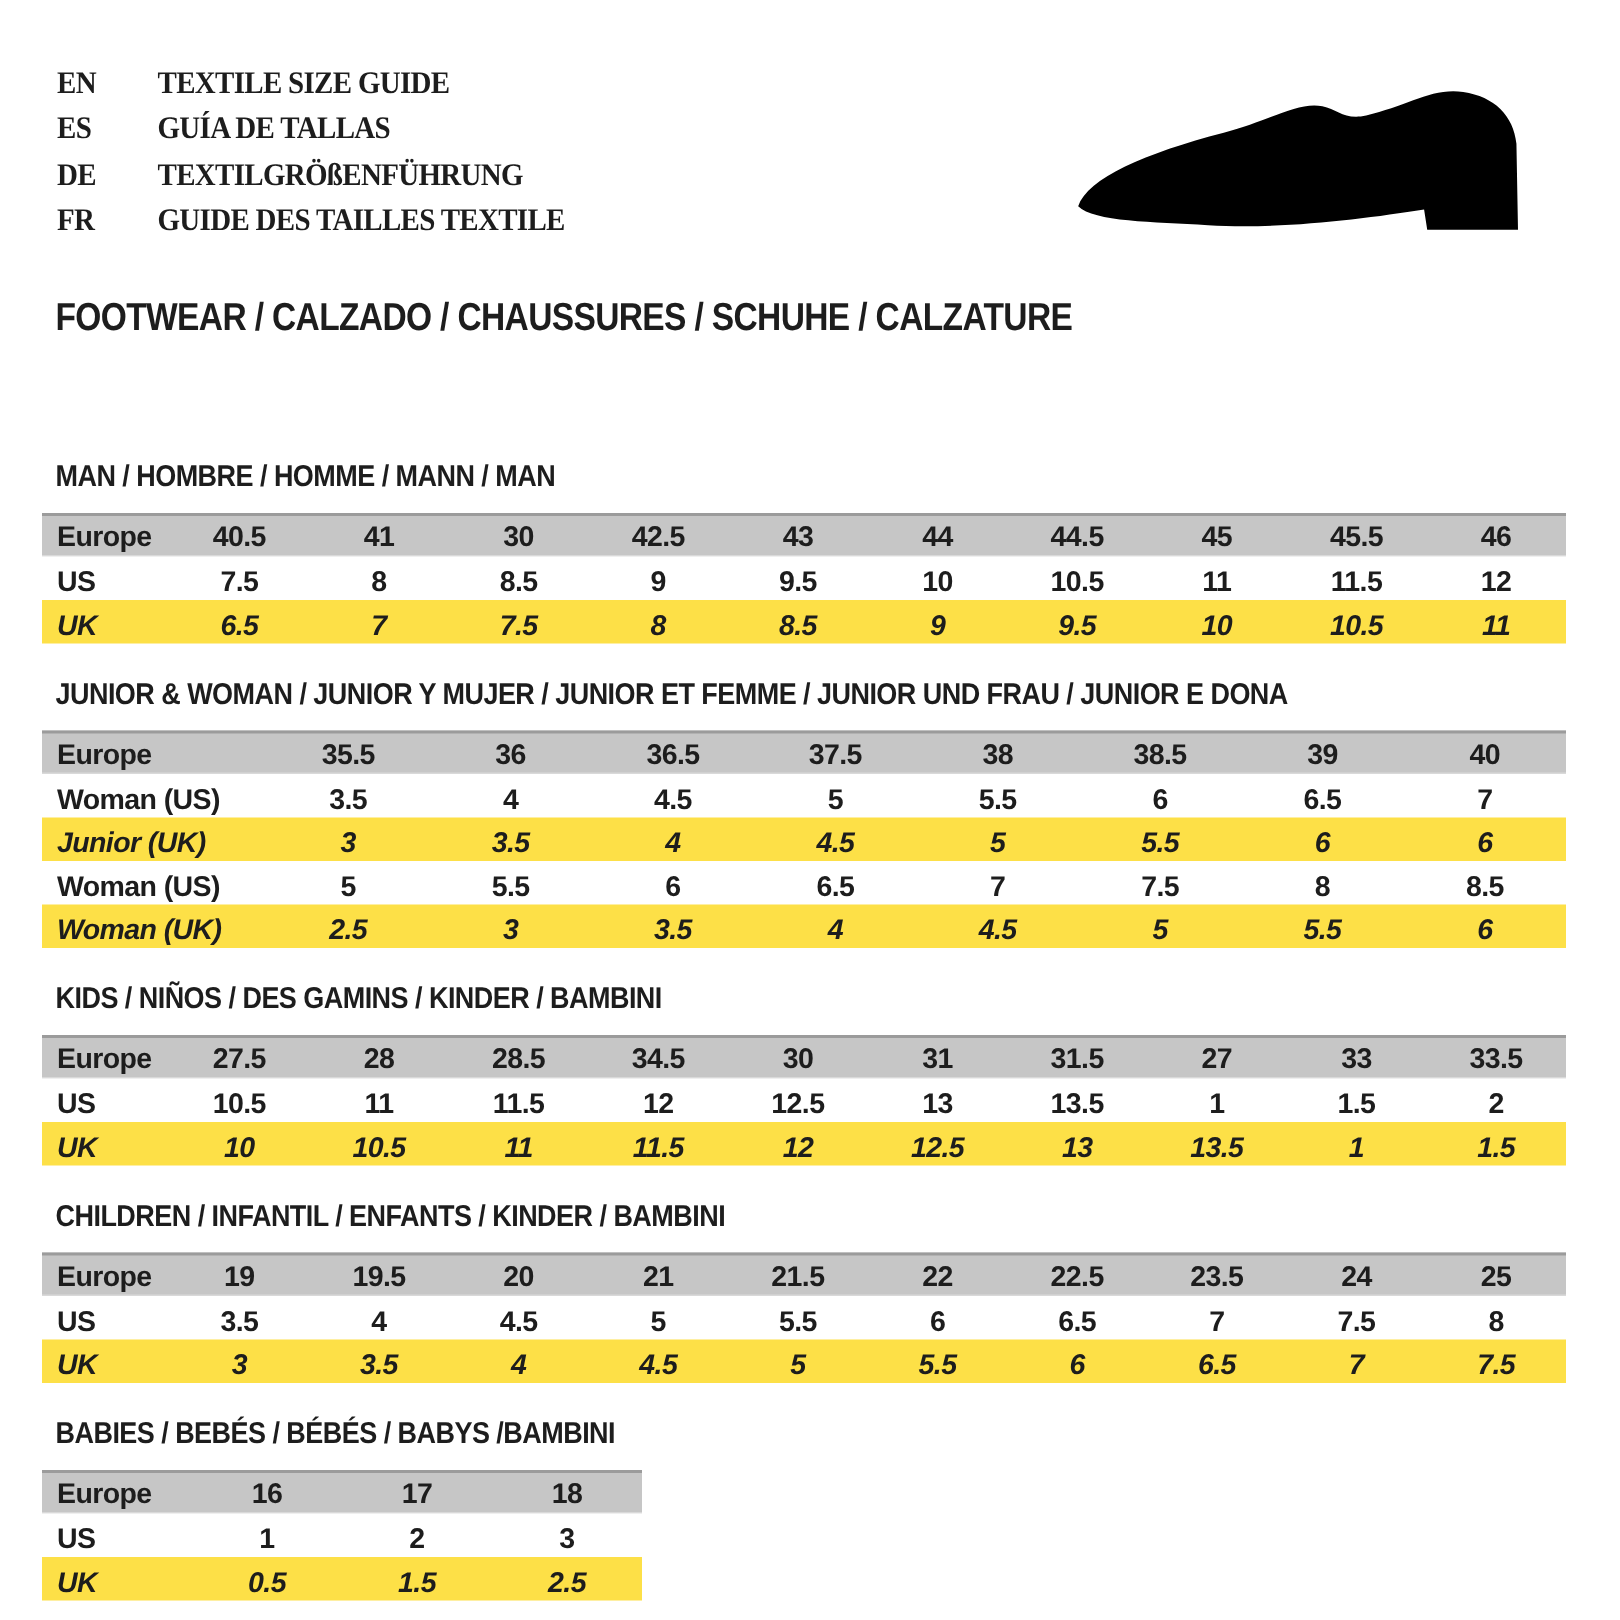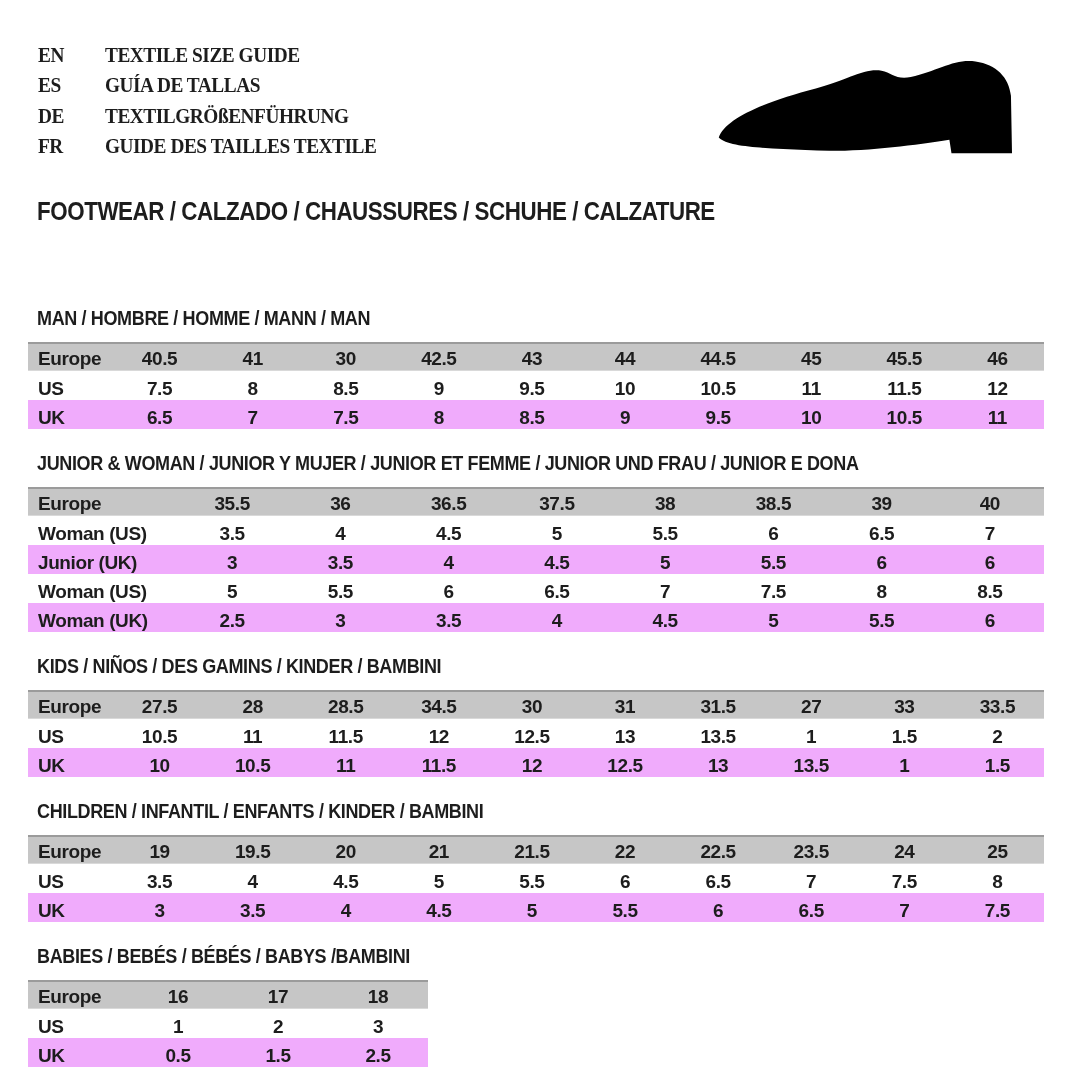--- a/index.html
+++ b/index.html
@@ -101,21 +101,22 @@
     align-items: flex-end;
     background: #ffffff;
   }
   .table-row.header-row {
     background: #c6c6c6;
     border-top: 2px solid #9b9b9b;
     border-bottom: 1px solid #d9d9d9;
     height: 26px;
   }
   .table-row.alt-row {
-    background: #f0abfc;
+    background: #fde047;
+    font-style: italic;
   }
   .row-label {
     padding-left: 10px;
     box-sizing: border-box;
     white-space: nowrap;
   }
   .cell {
     flex: 1;
     text-align: center;
     white-space: nowrap;

